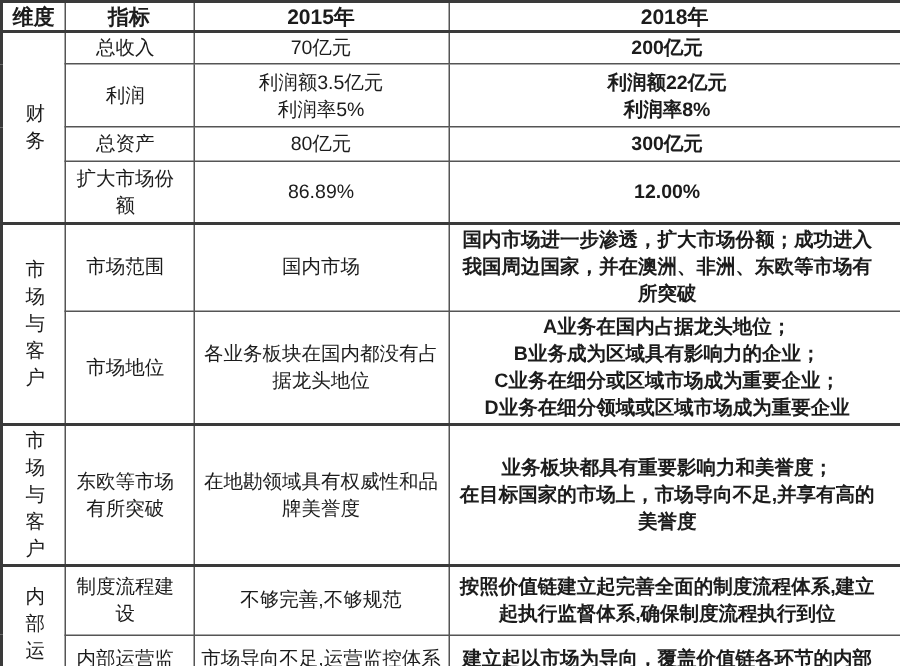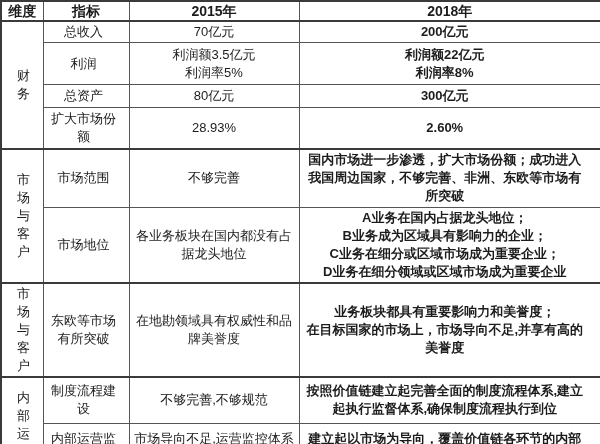--- a/index.html
+++ b/index.html
@@ -77,31 +77,31 @@
         <td class="y18">利润额22亿元
 利润率8%</td>
       </tr>
       <tr style="height:23px">
         <td class="ind">总资产</td>
         <td class="y15">80亿元</td>
         <td class="y18">300亿元</td>
       </tr>
       <tr style="height:41px">
         <td class="ind">扩大市场份额</td>
-        <td class="y15">28.93%</td>
-        <td class="y18">2.60%</td>
+        <td class="y15">86.89%</td>
+        <td class="y18">12.00%</td>
       </tr>
 
       <tr class="grp" style="height:59px">
         <td class="dim" rowspan="2">市场
 与
 客户</td>
         <td class="ind">市场范围</td>
-        <td class="y15">不够完善</td>
-        <td class="y18">国内市场进一步渗透，扩大市场份额；成功进入我国周边国家，不够完善、非洲、东欧等市场有所突破</td>
+        <td class="y15">国内市场</td>
+        <td class="y18">国内市场进一步渗透，扩大市场份额；成功进入我国周边国家，并在澳洲、非洲、东欧等市场有所突破</td>
       </tr>
       <tr style="height:75px">
         <td class="ind">市场地位</td>
         <td class="y15">各业务板块在国内都没有占据龙头地位</td>
         <td class="y18">A业务在国内占据龙头地位；
 B业务成为区域具有影响力的企业；
 C业务在细分或区域市场成为重要企业；
 D业务在细分领域或区域市场成为重要企业</td>
       </tr>
 

